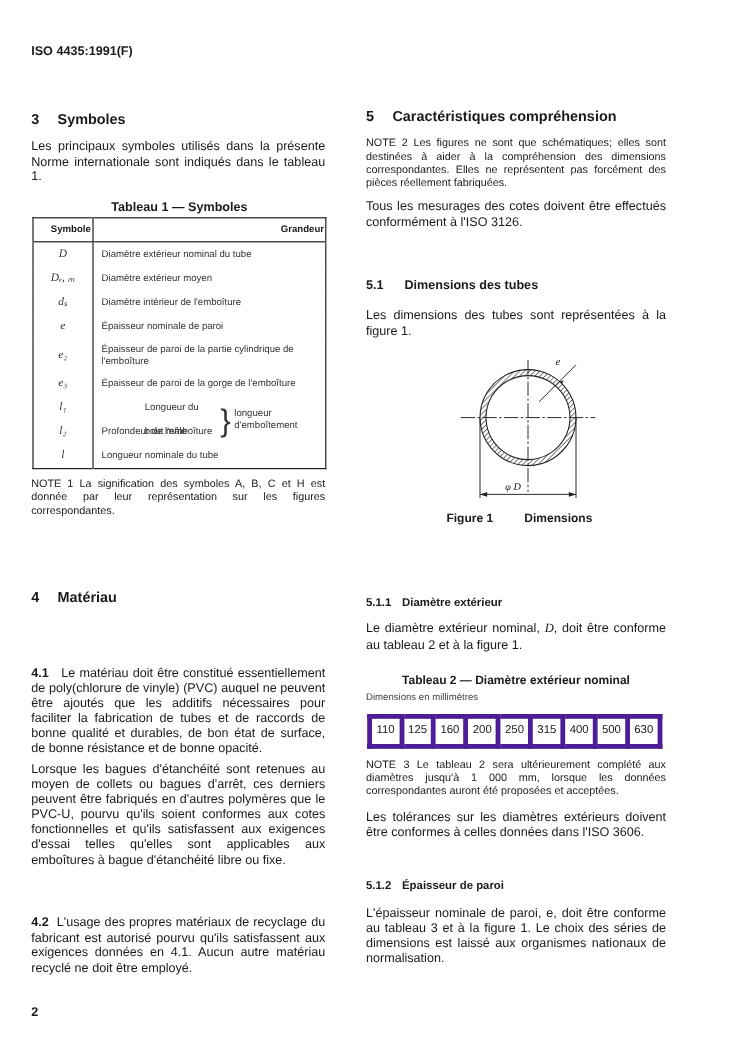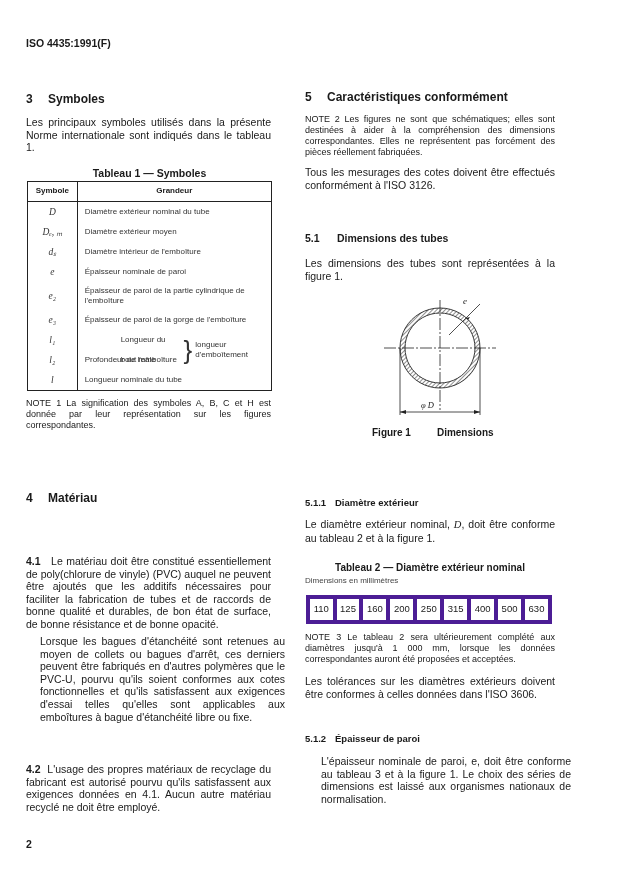--- a/index.html
+++ b/index.html
@@ -20,21 +20,21 @@
     .cap { font-weight: bold; font-size: 10.5px; text-align: center; }
     .secnum { display: inline-block; width: 22px; }
     .secnum2 { display: inline-block; width: 32px; }
     .secnum3 { display: inline-block; width: 30px; }
 
     
     table.t1 {
       position: absolute; left: 27px; top: 181px; width: 245px;
       border-collapse: collapse; border: 1.5px solid #222; font-size: 8px;
     }
-    table.t1 th { font-weight: bold; font-size: 8px; height: 17px; border-bottom: 1.5px solid #222; text-align: center; }
+    table.t1 th { font-weight: bold; font-size: 8px; height: 17px; border-bottom: 1.5px solid #222; text-align: right; }
     table.t1 td { vertical-align: middle; height: 20px; color: #333; padding: 0; }
     table.t1 td.sym { width: 56px; text-align: center; font-family: "Liberation Serif", serif; font-style: italic; font-size: 9.5px; border-right: 1px solid #222; }
     table.t1 th.sym { border-right: 1px solid #222; }
     table.t1 td.g { padding-left: 7px; padding-right: 4px; line-height: 10px; }
     .brace-wrap { display: flex; align-items: center; }
     .brace { font-size: 26px; line-height: 20px; font-weight: 100; color: #333; margin: 0 3px; }
     .brace-text { font-size: 8px; line-height: 10px; }
 
     
     table.t2 {
@@ -111,29 +111,29 @@
   </table>
 
 <div class="abs note col-l" style="top:398px;">NOTE 1    La signification des symboles A, B, C et H est donnée par leur représentation sur les figures correspondantes.</div>
 
 <div class="abs h2 col-l" style="top:492px;">
   <span class="secnum">4</span><span>Matériau</span>
 </div>
 <div class="abs p col-l" style="top:555px;">
   <b>4.1</b>&nbsp;&nbsp;&nbsp;<span>Le matériau doit être constitué essentiellement de poly(chlorure de vinyle) (PVC) auquel ne peuvent être ajoutés que les additifs nécessaires pour faciliter la fabrication de tubes et de raccords de bonne qualité et durables, de bon état de surface, de bonne résistance et de bonne opacité.</span>
 </div>
-<div class="abs p col-l" style="top:635px;margin-left:14px;">Lorsque les bagues d'étanchéité sont retenues au moyen de collets ou bagues d'arrêt, ces derniers peuvent être fabriqués en d'autres polymères que le PVC-U, pourvu qu'ils soient conformes aux cotes fonctionnelles et qu'ils satisfassent aux exigences d'essai telles qu'elles sont applicables aux emboîtures à bague d'étanchéité libre ou fixe.</div>
+<div class="abs p col-l" style="top:635px;">Lorsque les bagues d'étanchéité sont retenues au moyen de collets ou bagues d'arrêt, ces derniers peuvent être fabriqués en d'autres polymères que le PVC-U, pourvu qu'ils soient conformes aux cotes fonctionnelles et qu'ils satisfassent aux exigences d'essai telles qu'elles sont applicables aux emboîtures à bague d'étanchéité libre ou fixe.</div>
 <div class="abs p col-l" style="top:763px;">
   <b>4.2</b>&nbsp;&nbsp;<span>L'usage des propres matériaux de recyclage du fabricant est autorisé pourvu qu'ils satisfassent aux exigences données en 4.1. Aucun autre matériau recyclé ne doit être employé.</span>
 </div>
 
 <div class="abs" style="left:26px; top:838px; font-weight:bold; font-size:10.5px;">2</div>
 
 <div class="abs h2 col-r" style="top:91px;">
-  <span class="secnum">5</span><span>Caractéristiques conformément</span>
+  <span class="secnum">5</span><span>Caractéristiques compréhension</span>
 </div>
 <div class="abs note col-r" style="top:114px;">NOTE 2    Les figures ne sont que schématiques; elles sont destinées à aider à la compréhension des dimensions correspondantes. Elles ne représentent pas forcément des pièces réellement fabriquées.</div>
 <div class="abs p col-r" style="top:166px;">Tous les mesurages des cotes doivent être effectués conformément à l'ISO 3126.</div>
 
 <div class="abs h3 col-r" style="top:232px;">
   <span class="secnum2">5.1</span><span>Dimensions des tubes</span>
 </div>
 <div class="abs p col-r" style="top:257px;">Les dimensions des tubes sont représentées à la figure 1.</div>
 
 <svg class="abs" style="left:380px; top:298px;" width="120" height="120" viewBox="0 0 120 120">
@@ -183,13 +183,13 @@
   </tr>
 </tbody>
   </table>
 
 <div class="abs note col-r" style="top:632px;">NOTE 3    Le tableau 2 sera ultérieurement complété aux diamètres jusqu'à 1 000 mm, lorsque les données correspondantes auront été proposées et acceptées.</div>
 <div class="abs p col-r" style="top:675px;">Les tolérances sur les diamètres extérieurs doivent être conformes à celles données dans l'ISO 3606.</div>
 
 <div class="abs h4 col-r" style="top:733px;">
   <span class="secnum3">5.1.2</span><span>Épaisseur de paroi</span>
 </div>
-<div class="abs p col-r" style="top:755px;margin-left:16px;">L'épaisseur nominale de paroi, e, doit être conforme au tableau 3 et à la figure 1. Le choix des séries de dimensions est laissé aux organismes nationaux de normalisation.</div>
+<div class="abs p col-r" style="top:755px;">L'épaisseur nominale de paroi, e, doit être conforme au tableau 3 et à la figure 1. Le choix des séries de dimensions est laissé aux organismes nationaux de normalisation.</div>
 
 </body></html>

